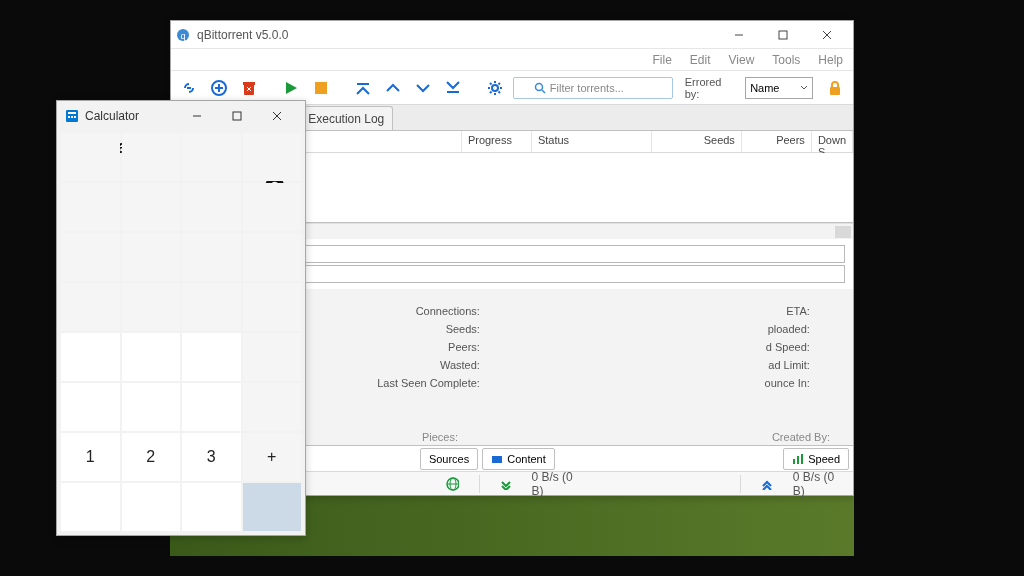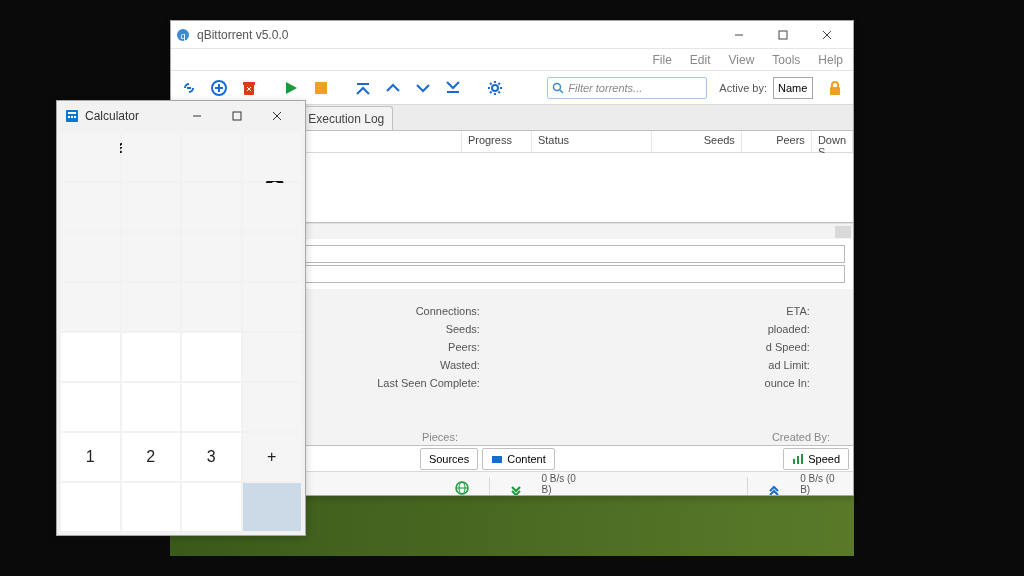--- a/index.html
+++ b/index.html
@@ -9,23 +9,23 @@
 .win { position: absolute; background: #f3f3f3; border: 1px solid #a6a6a6; box-shadow: 0 2px 8px rgba(0,0,0,.2); }
 .qb { top: 0; left: 0; right: 0; bottom: 60px; }
 .titlebar { height: 28px; display: flex; align-items: center; padding: 0 4px; background: #fff; border-bottom: 1px solid #e6e6e6; font-size: 12px; color: #555; }
 .titlebar .icon-slot { width: 16px; height: 16px; margin-right: 6px; display:flex;align-items:center;justify-content:center;}
 .titlebar .spacer { flex: 1; }
 .winbtn { width: 44px; height: 28px; display: flex; align-items: center; justify-content: center; color:#444; }
 .menubar { height: 22px; display: flex; align-items: center; padding: 0 6px; background: #fff; border-bottom: 1px solid #e6e6e6; font-size: 12px; color:#888; gap: 10px; justify-content: flex-end;}
 .menubar span { padding: 2px 4px; }
 .toolbar { height: 34px; display: flex; align-items: center; padding: 0 6px; background: #fff; border-bottom: 1px solid #d9d9d9; gap: 6px;}
 .tbbtn { width: 24px; height: 24px; display: flex; align-items: center; justify-content: center; }
-.searchbox { margin-left:auto; width: 160px; height: 22px; border: 1px solid #a6c8e6; border-radius: 2px; display:flex; align-items:center; padding:0 4px; background:#fff; font-size:11px; color:#888; gap:4px;font-style:italic;}
+.searchbox { margin-left:auto; width: 160px; height: 22px; border: 1px solid #a6c8e6; border-radius: 2px; display:flex; align-items:center; padding:0 20px; background:#fff; font-size:11px; color:#888; gap:4px;}
 .filterlbl { font-size:11px; color:#555; margin-left:6px;}
-.filtersel { width: 40px; height: 22px; border:1px solid #a6a6a6; display:flex; align-items:center; justify-content:space-between; padding:0 4px; font-size:11px; background:#fff;}
+.filtersel { width: 68px; height: 22px; border:1px solid #a6a6a6; display:flex; align-items:center; justify-content:space-between; padding:0 4px; font-size:11px; background:#fff;}
 .lock { width: 24px; height:24px; display:flex; align-items:center; justify-content:center; margin-left:4px;}
 .tabs { height: 26px; display:flex; align-items:flex-end; background:#ececec; border-bottom:1px solid #c0c0c0; padding:0 4px; gap:2px;}
 .tab { height: 24px; border:1px solid #c0c0c0; border-bottom:none; background:#fff; display:flex; align-items:center; padding:0 8px; font-size:12px; gap:4px; border-radius:3px 3px 0 0;}
 .tab.inactive { background:#f3f3f3; color:#444;}
 .body { position:absolute; top:110px; left:0; right:0; bottom:24px; display:flex; background:#fff;}
 .sidebar { width: 96px; border-right:1px solid #c0c0c0; overflow:hidden; font-size:11px; color:#333;}
 .sechdr { background:#f3f3f3; border-bottom:1px solid #e0e0e0; padding:2px 4px; font-weight:bold; display:flex; align-items:center; gap:3px;}
 .sitem { display:flex; align-items:center; gap:4px; padding:1px 4px; height:15px; white-space:nowrap; overflow:hidden; text-overflow:ellipsis;}
 .sitem .ic { width:14px; min-width:14px; height:14px; display:flex; align-items:center; justify-content:center;}
 .main { flex:1; display:flex; flex-direction:column; position:relative; }
@@ -34,21 +34,21 @@
 .listarea { height:70px; background:#fff; border-bottom:1px solid #c0c0c0;}
 .scrollbar-h { height:16px; background:#f3f3f3; border-top:1px solid #e0e0e0; position:relative;}
 .scrollbar-h::after { content:""; position:absolute; right:2px; top:2px; width:16px; height:12px; background:#d9d9d9;}
 .detailpanel { flex:1; background:#f3f3f3; padding:6px 8px; font-size:11px; color:#555; position:relative;}
 .detailrows { width:100%; display:flex;}
 .detailcol { flex:1; }
 .detailrow { display:flex; justify-content:flex-end; gap:8px; height:18px;}
 .detailrow .lbl { text-align:right; }
 .bottomtabs { height:26px; background:#fff; border-top:1px solid #c0c0c0; display:flex; align-items:center; padding:0 4px; gap:4px;}
 .btab { height:22px; border:1px solid #c0c0c0; background:#fff; display:flex; align-items:center; padding:0 8px; font-size:11px; gap:4px; border-radius:2px;}
-.statusbar { position:absolute; bottom:0; left:0; right:0; height:24px; background:#f7f7f7; border-top:1px solid #d9d9d9; display:flex; align-items:flex-end; font-size:10px; color:#555; padding:0 6px; gap:20px;}
+.statusbar { position:absolute; bottom:0; left:0; right:0; height:24px; background:#f7f7f7; border-top:1px solid #d9d9d9; display:flex; align-items:center; font-size:12px; color:#555; padding:0 6px; gap:20px;}
 .statusbar .sep { width:1px; height:18px; background:#d9d9d9;}
 .calc { top:100px; left:56px; width:250px; height:436px; background:#f2f2f2;}
 .calc .ctitle { height:30px; display:flex; align-items:center; padding:0 8px; font-size:12px; color:#333;}
 .calc .ctitle .spacer{flex:1;}
 .calc .cwbtn { width:40px; height:30px; display:flex;align-items:center;justify-content:center;}
 .calc .mode { font-size:18px; font-weight:600; padding:6px 16px 0 16px; display:flex; align-items:center; gap:10px;}
 .calc .menu-ic { width:16px;height:12px;display:flex;flex-direction:column;justify-content:space-between;}
 .calc .menu-ic span{height:2px;background:#555;}
 .calc .display { text-align:right; font-size:44px; font-weight:600; padding:10px 18px 4px; color:#111;}
 .calc .keypad { position:absolute; bottom:4px; left:4px; right:4px; display:grid; grid-template-columns:repeat(4,1fr); gap:2px;}
@@ -160,21 +160,21 @@
           <path d="M9 2v2M9 14v2M2 9h2M14 9h2M4 4l1.5 1.5M12.5 12.5L14 14M14 4l-1.5 1.5M5.5 12.5L4 14" stroke="#1a6ad6" stroke-width="2"></path>
         </svg>
       </div>
     <div class="searchbox">
       <svg width="12" height="12">
           <circle cx="5" cy="5" r="3.5" fill="none" stroke="#3a8ad6" stroke-width="1.5"></circle>
           <line x1="8" y1="8" x2="11" y2="11" stroke="#3a8ad6" stroke-width="1.5"></line>
         </svg>
       <span>Filter torrents...</span>
     </div>
-    <span class="filterlbl">Active by:</span>
+    <span class="filterlbl">Errored by:</span>
     <div class="filtersel">
       <span>Name</span>
       <svg width="8" height="6">
           <path d="M1 1l3 3 3-3" stroke="#555" fill="none"></path>
         </svg>
     </div>
     <div class="lock">
         <svg width="18" height="18">
           <rect x="4" y="8" width="10" height="8" rx="1" fill="#f0a020"></rect>
           <path d="M6 8V6a3 3 0 0 1 6 0v2" fill="none" stroke="#f0a020" stroke-width="2"></path>

